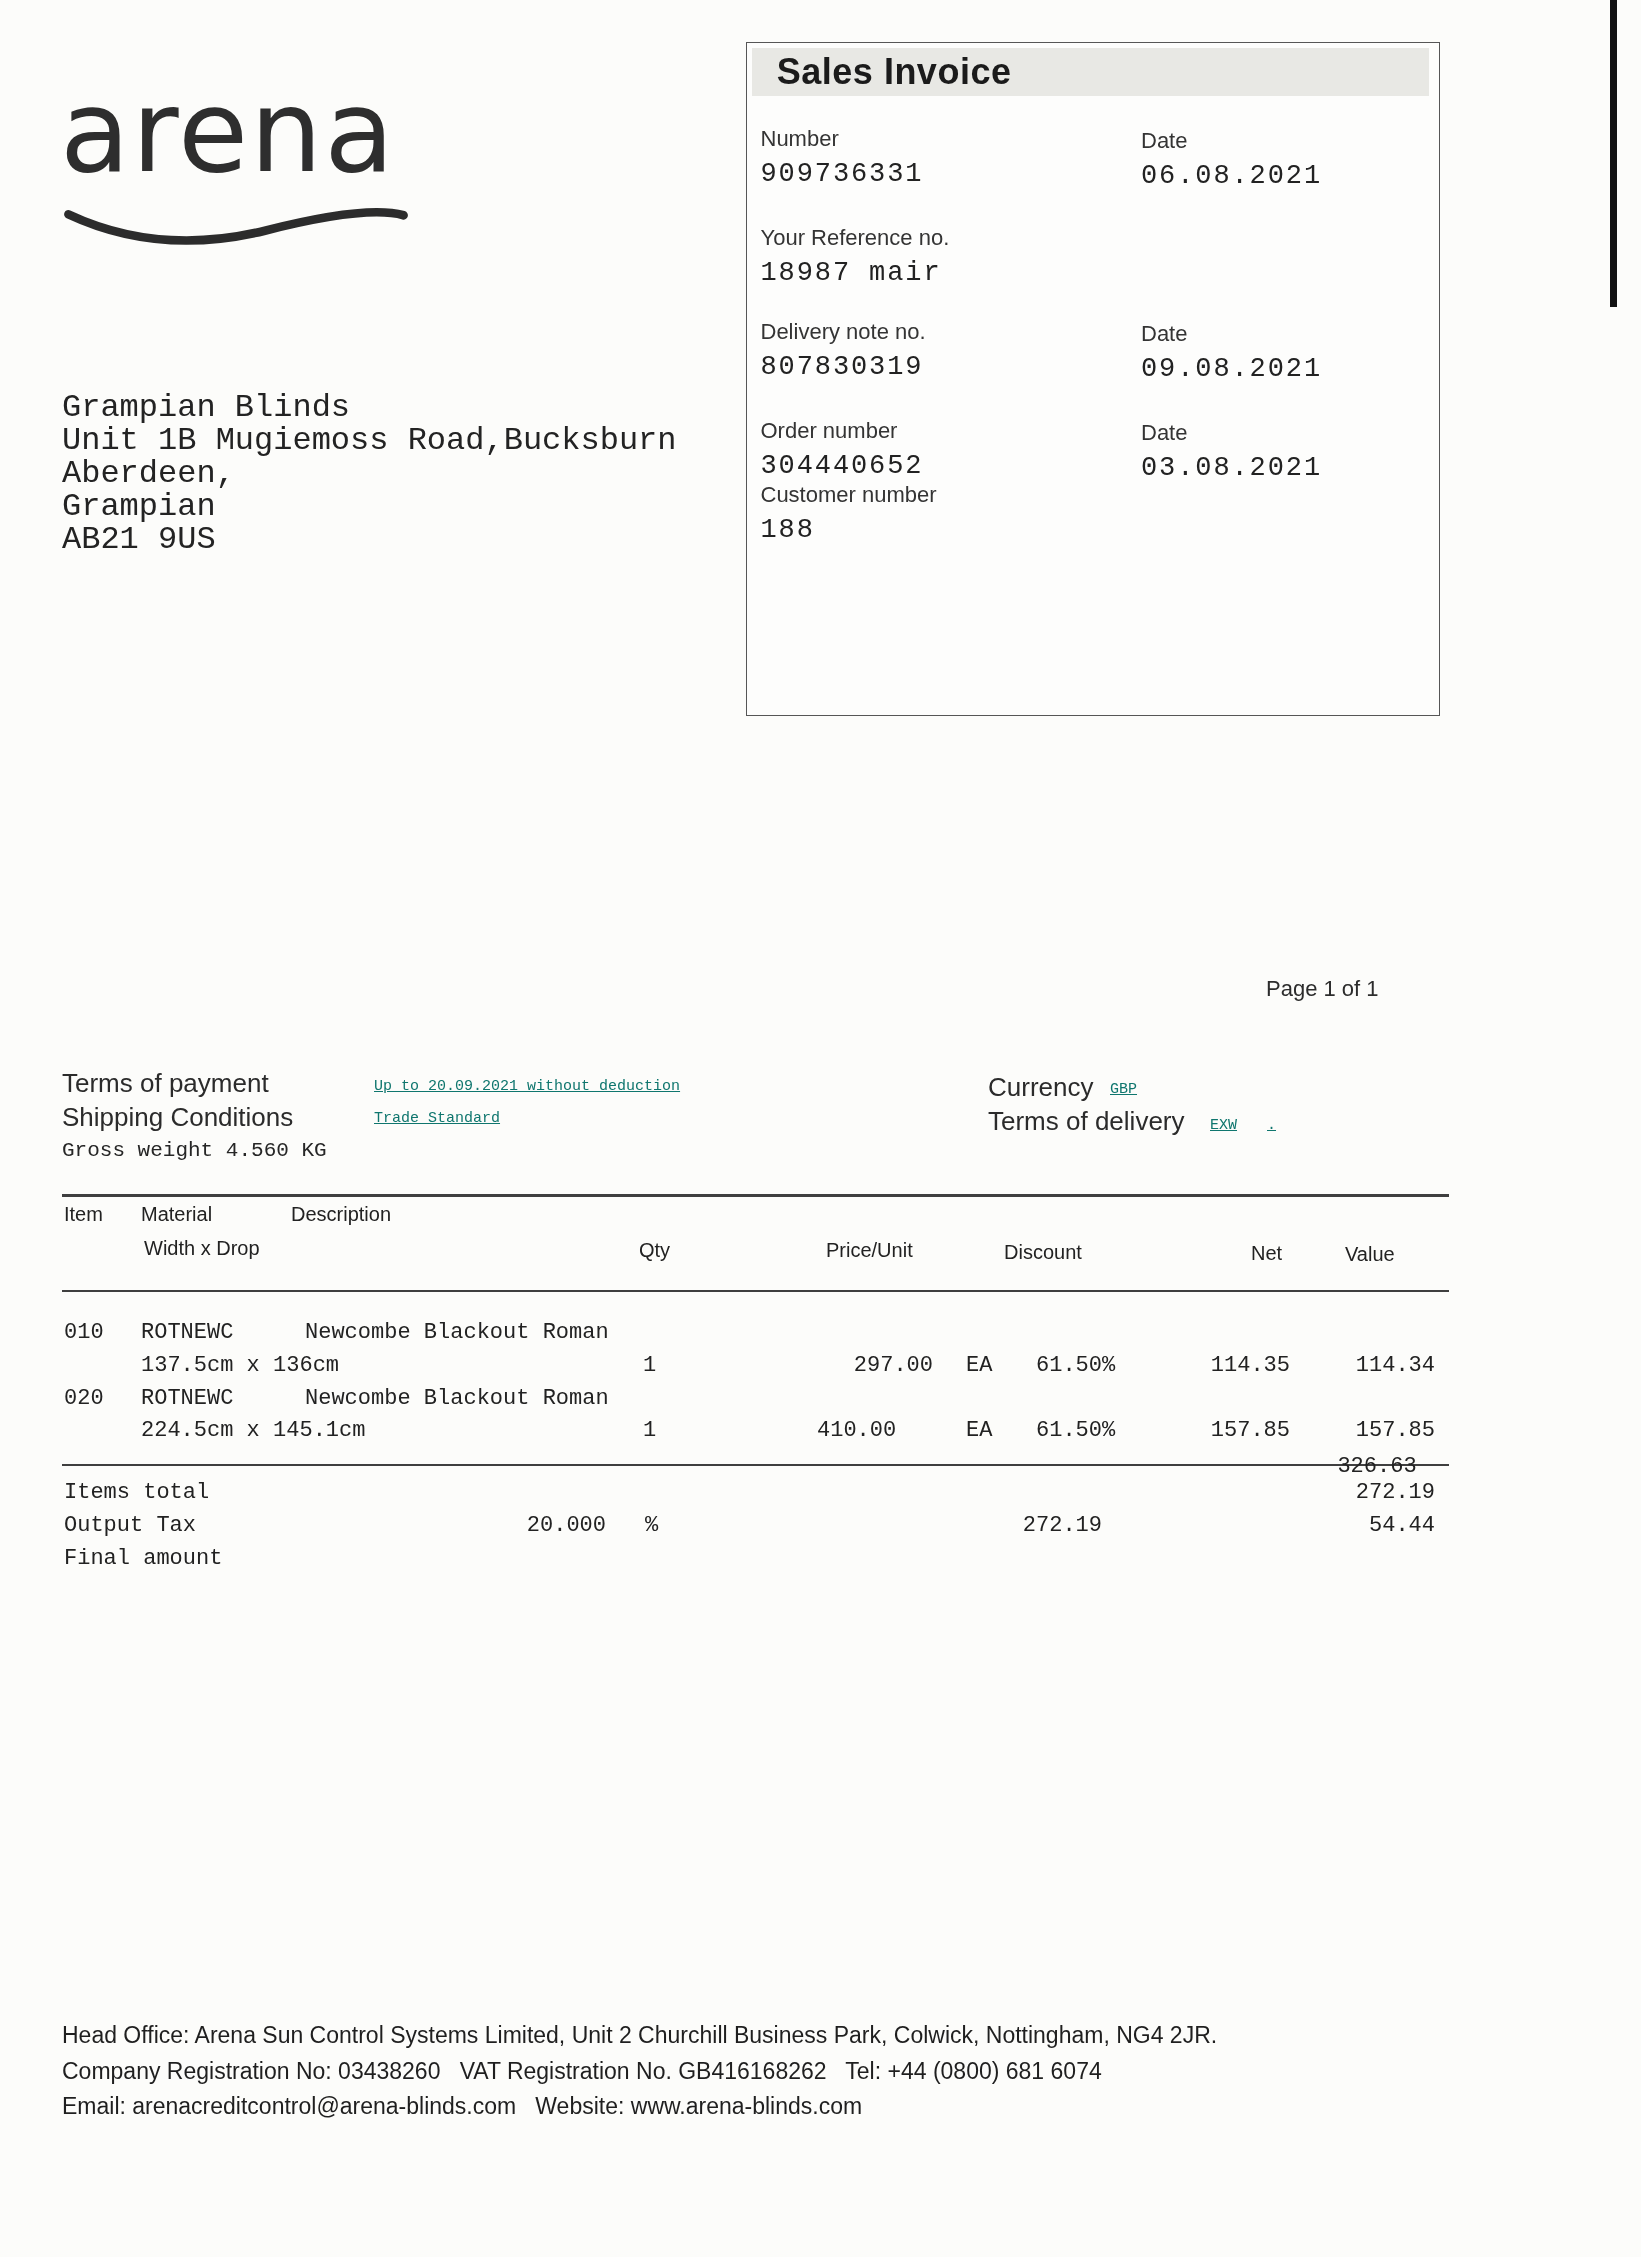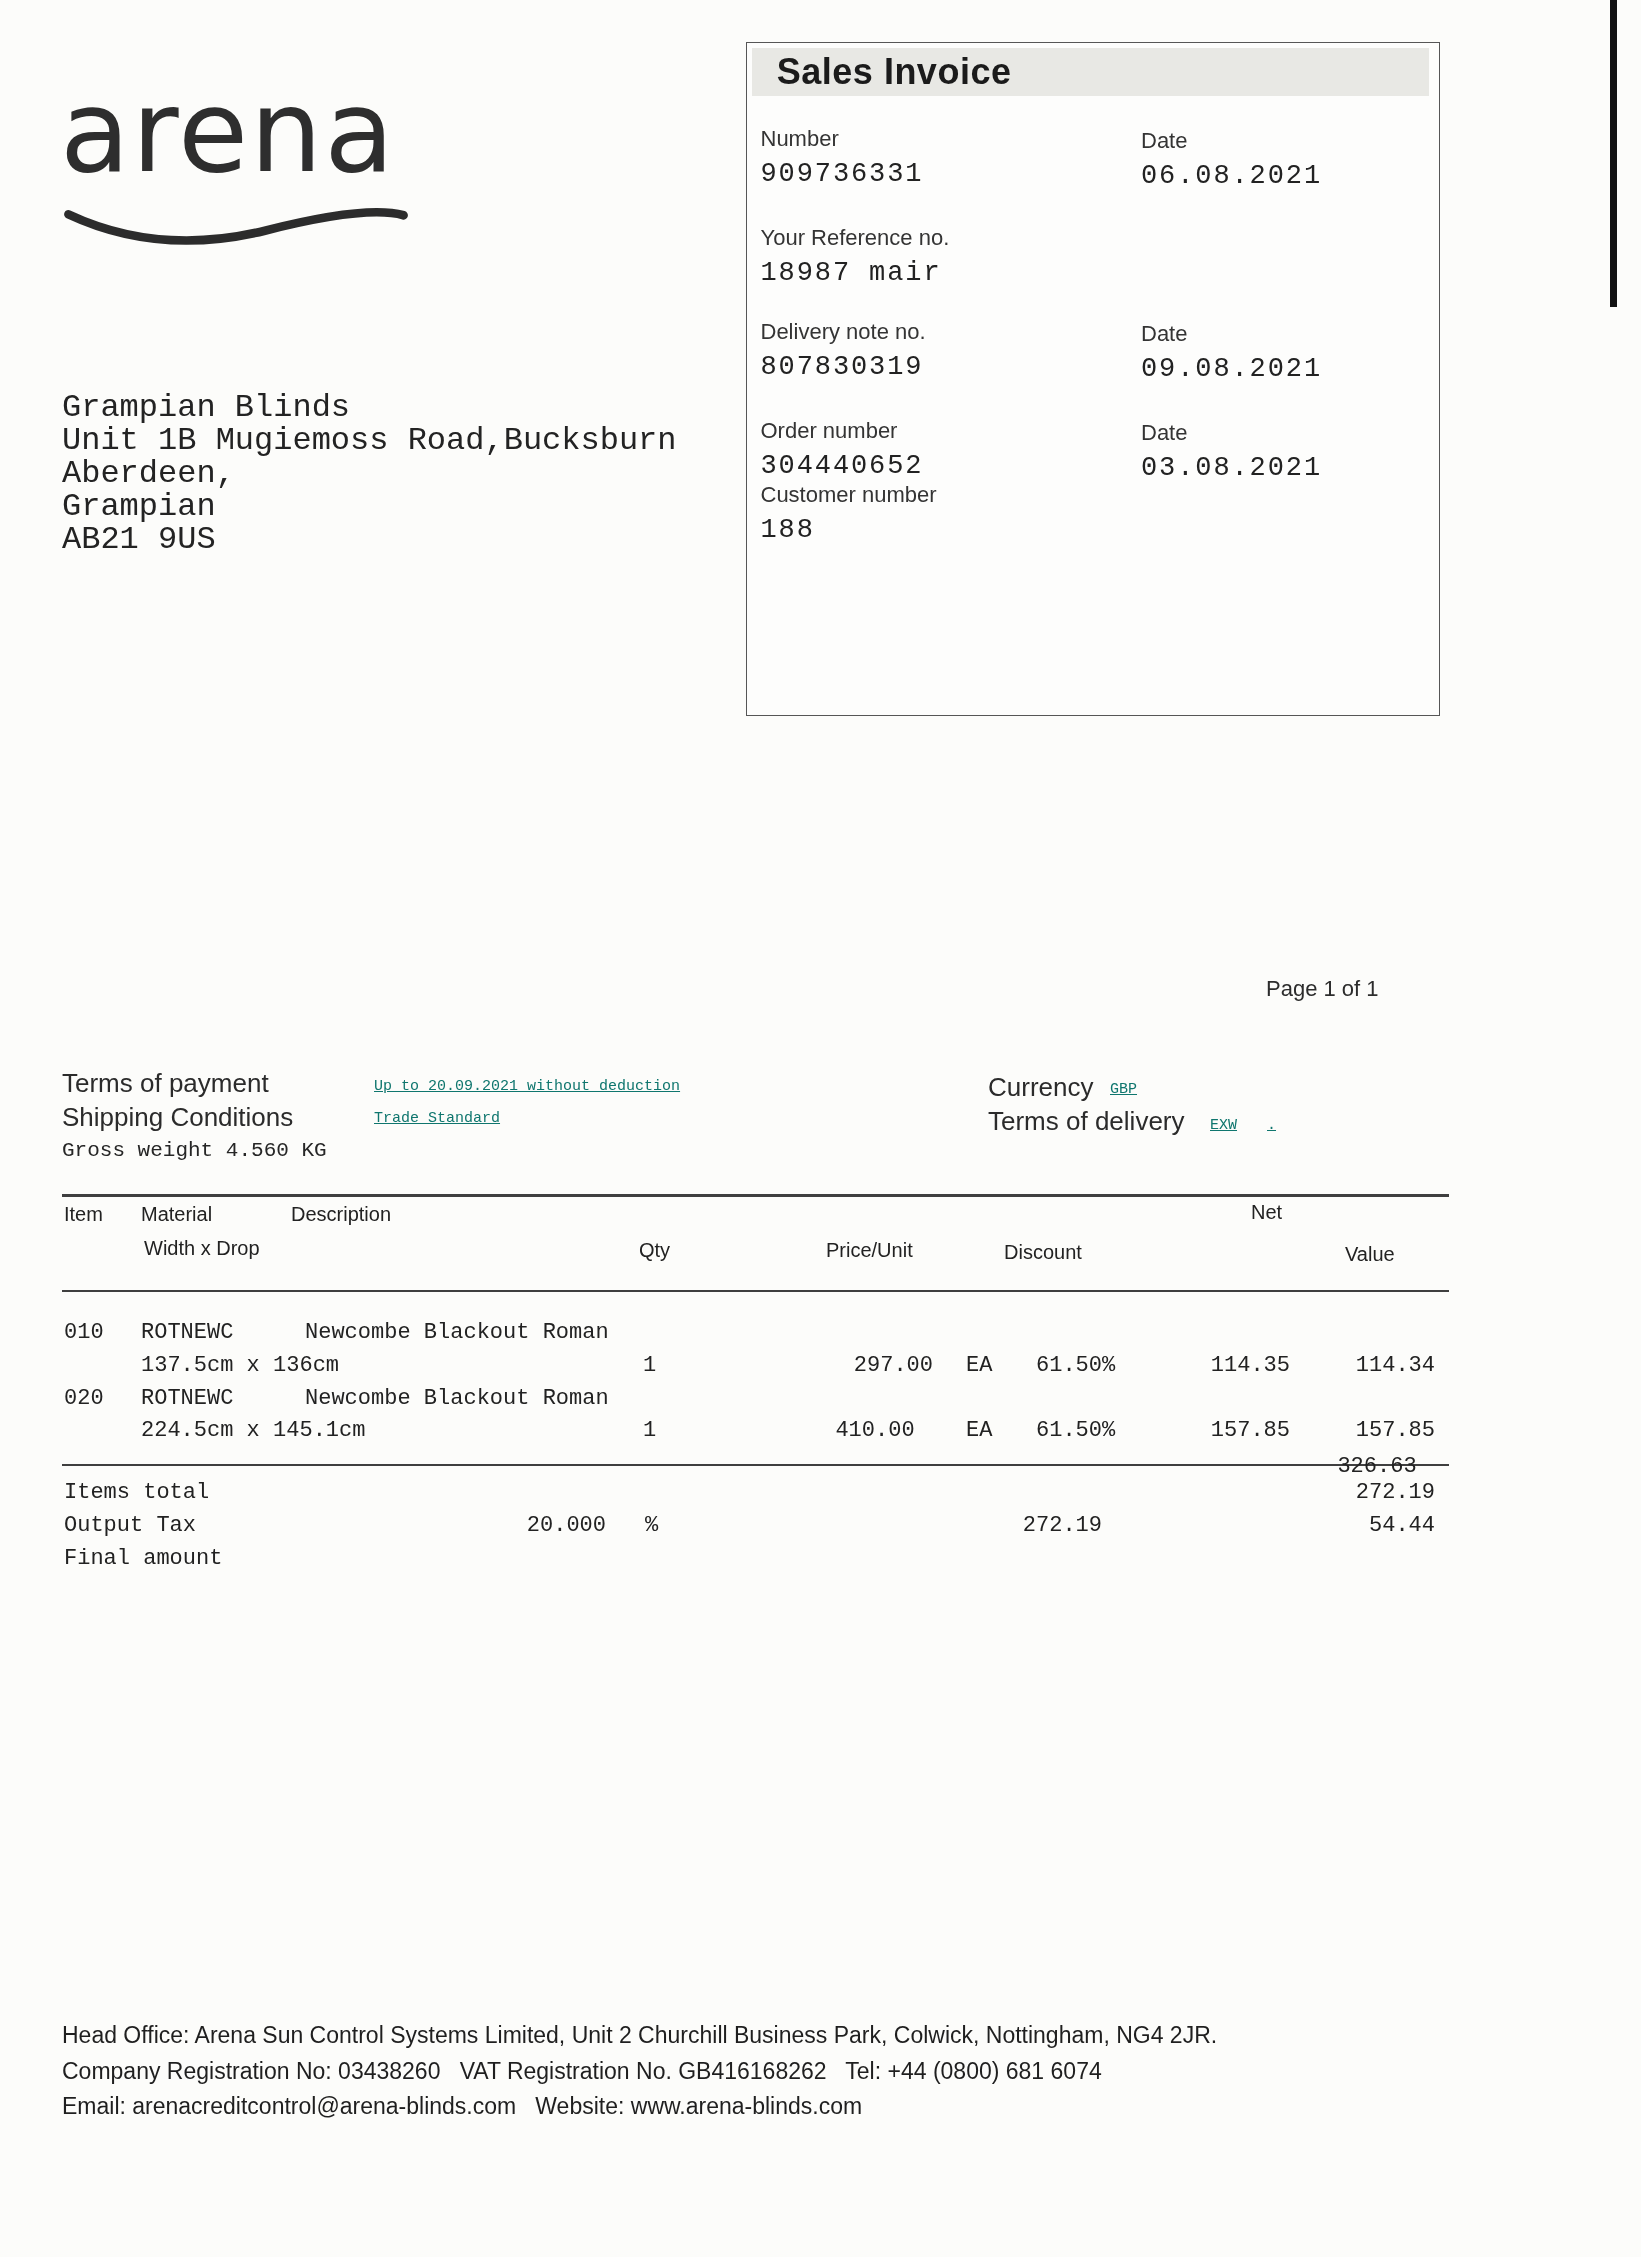--- a/index.html
+++ b/index.html
@@ -64,34 +64,34 @@
   .rule { position:absolute; background:#3f3f3f; }
   #rule-top{left:62px;top:1194px;width:1387px;height:2.9px}
   #rule-header{left:62px;top:1290px;width:1387px;height:1.9px}
   #rule-totals{left:62px;top:1464px;width:1387px;height:1.9px}
 
   
   .th { font-size:20px; color:#222; }
   #h-item{left:64px;top:1203px} #h-material{left:141px;top:1203px}
   #h-description{left:291px;top:1203px} #h-width-drop{left:144px;top:1237px}
   #h-qty{left:639px;top:1239px} #h-price-unit{left:826px;top:1239px}
-  #h-discount{left:1004px;top:1241px} #h-net{left:1251px;top:1201px}
+  #h-discount{left:1004px;top:1241px} #h-net{left:1251px;top:1242px}
   #h-value{left:1345px;top:1243px}
 
   
   .cell { font-size:22px; color:#222; }
   #r1-item{left:64px;top:1320px} #r1-material{left:141px;top:1320px} #r1-desc{left:305px;top:1320px}
   #r1-wd{left:141px;top:1353px} #r1-qty{left:643px;top:1353px}
   #r1-price{left:817px;top:1353px;width:116px;text-align:right}
   #r1-unit{left:966px;top:1353px} #r1-disc{left:1036px;top:1353px}
   #r1-net{left:1174px;top:1353px;width:116px;text-align:right}
   #r1-value{left:1319px;top:1353px;width:116px;text-align:right}
   #r2-item{left:64px;top:1386px} #r2-material{left:141px;top:1386px} #r2-desc{left:305px;top:1386px}
   #r2-wd{left:141px;top:1418px} #r2-qty{left:643px;top:1418px}
-  #r2-price{left:817px;top:1418px;width:116px;text-align:center}
+  #r2-price{left:817px;top:1418px;width:116px;text-align:left}
   #r2-unit{left:966px;top:1418px} #r2-disc{left:1036px;top:1418px}
   #r2-net{left:1174px;top:1418px;width:116px;text-align:right}
   #r2-value{left:1319px;top:1418px;width:116px;text-align:right}
   #tt-items-label{left:64px;top:1480px}
   #tt-items-value{left:1319px;top:1480px;width:116px;text-align:right}
   #tt-tax-label{left:64px;top:1513px}
   #tt-tax-rate{left:490px;top:1513px;width:116px;text-align:right}
   #tt-tax-pct{left:645px;top:1513px}
   #tt-tax-base{left:986px;top:1513px;width:116px;text-align:right}
   #tt-tax-value{left:1319px;top:1513px;width:116px;text-align:right}

